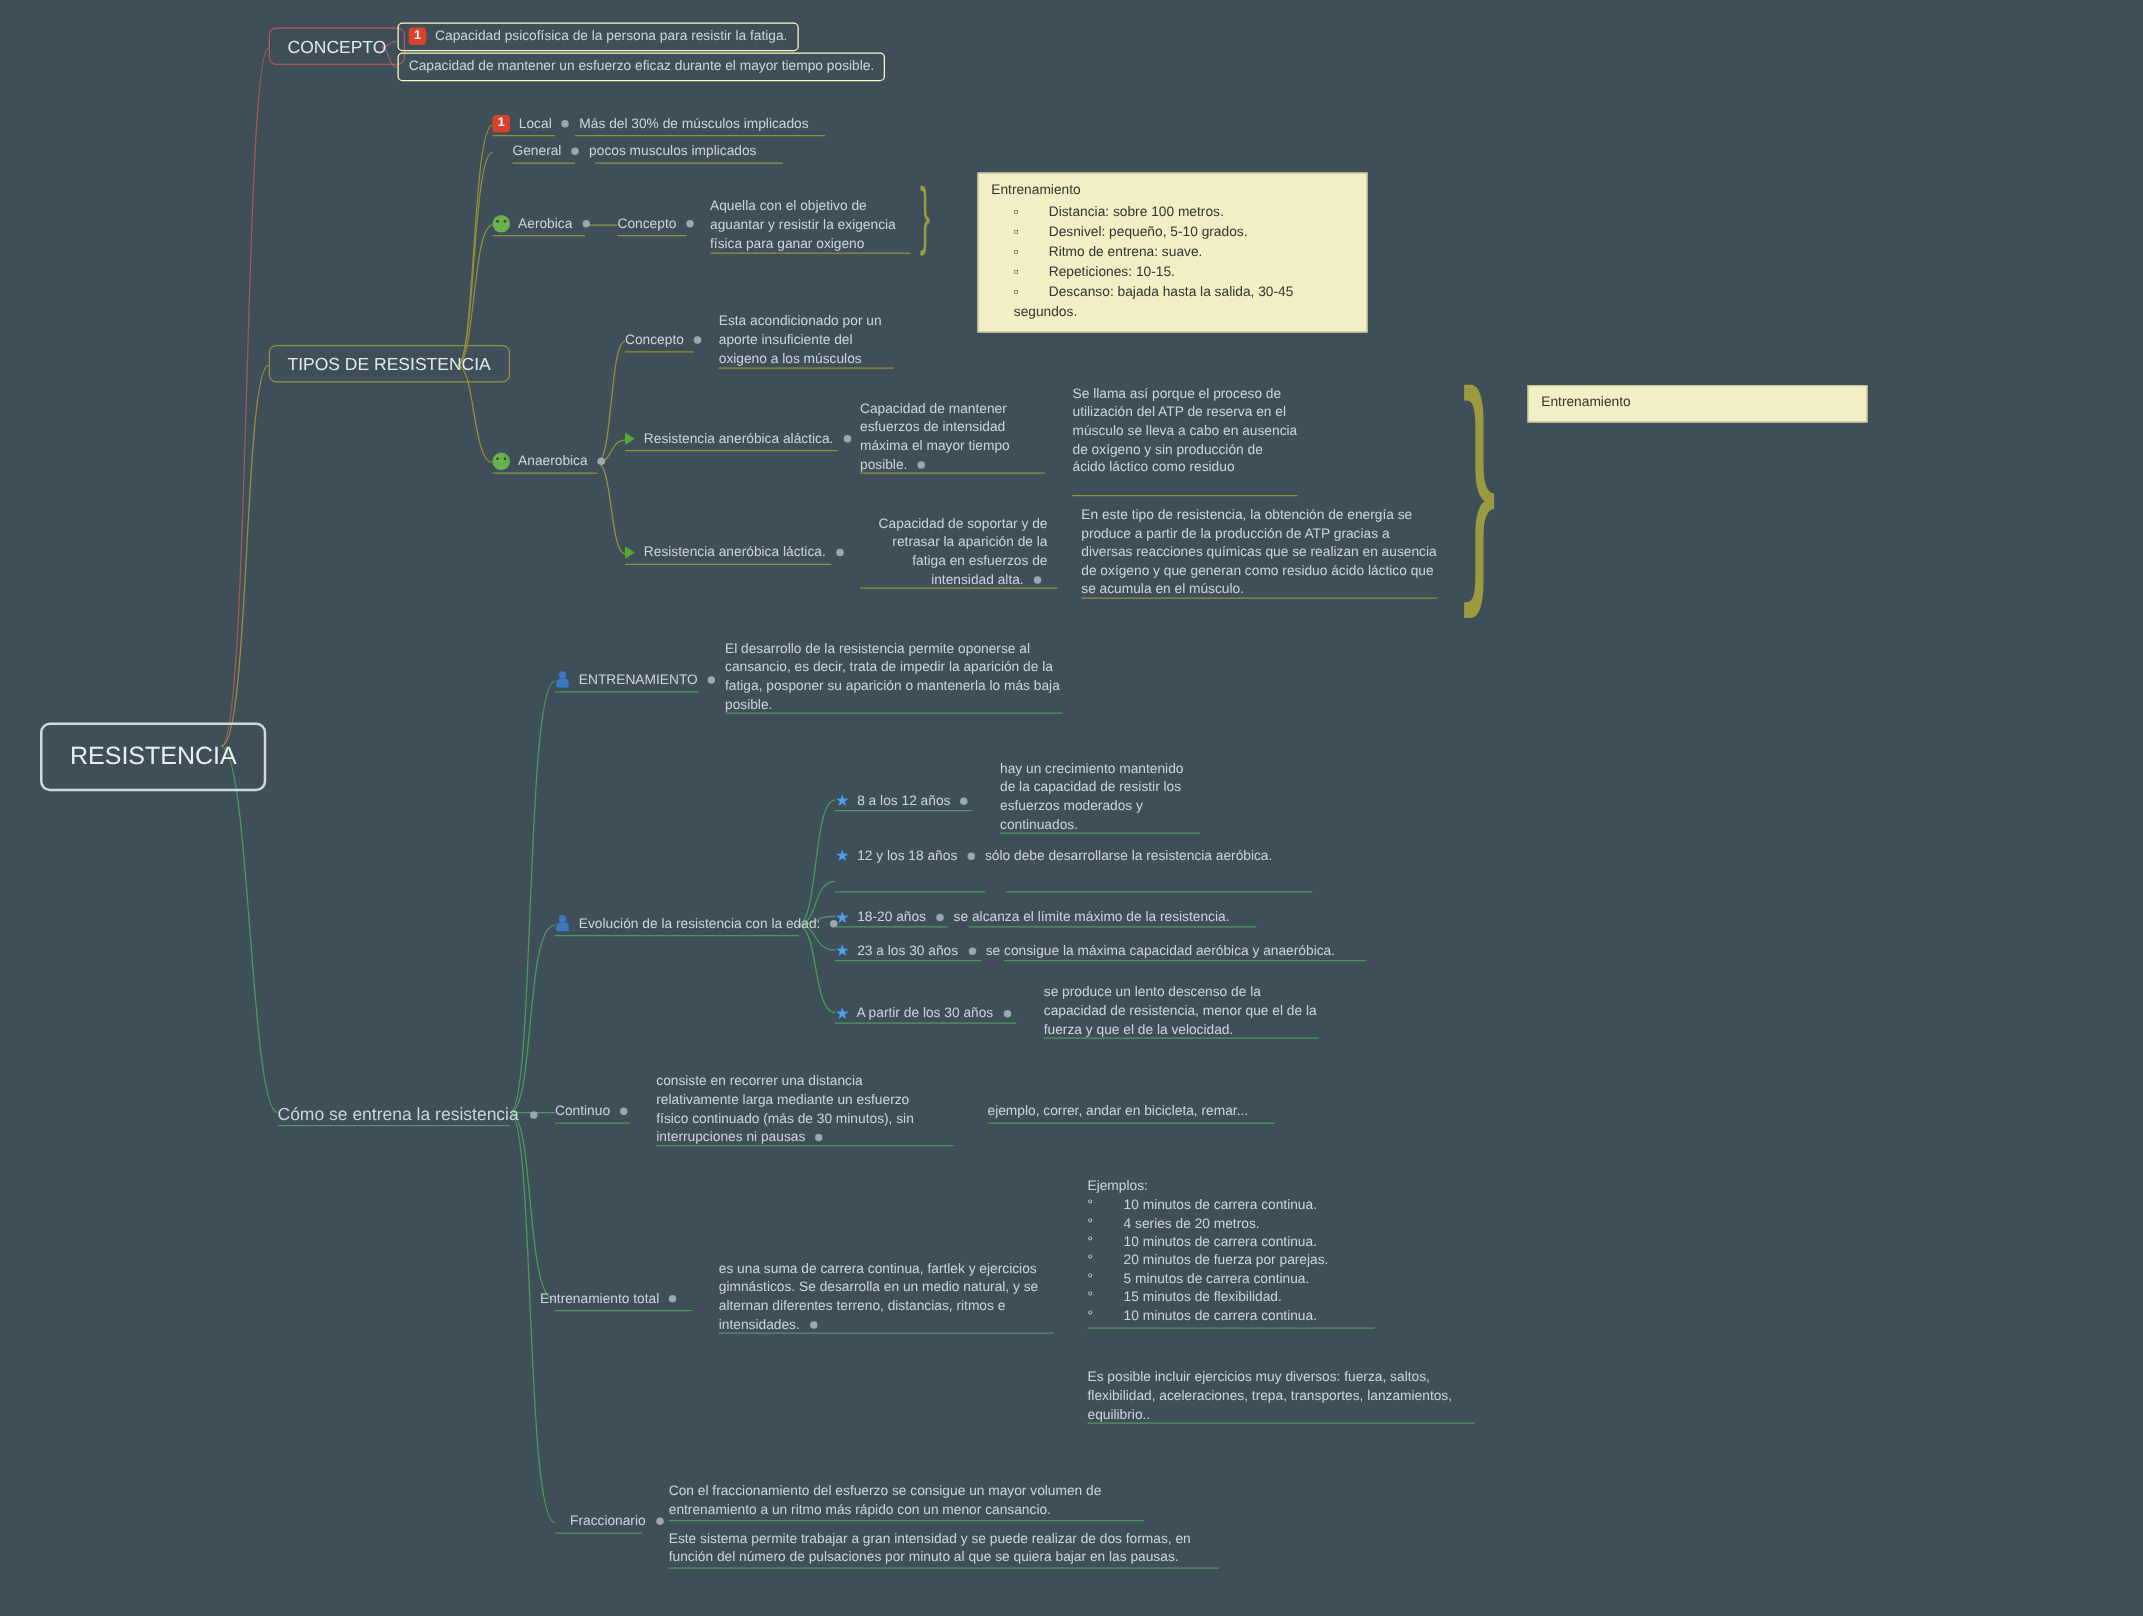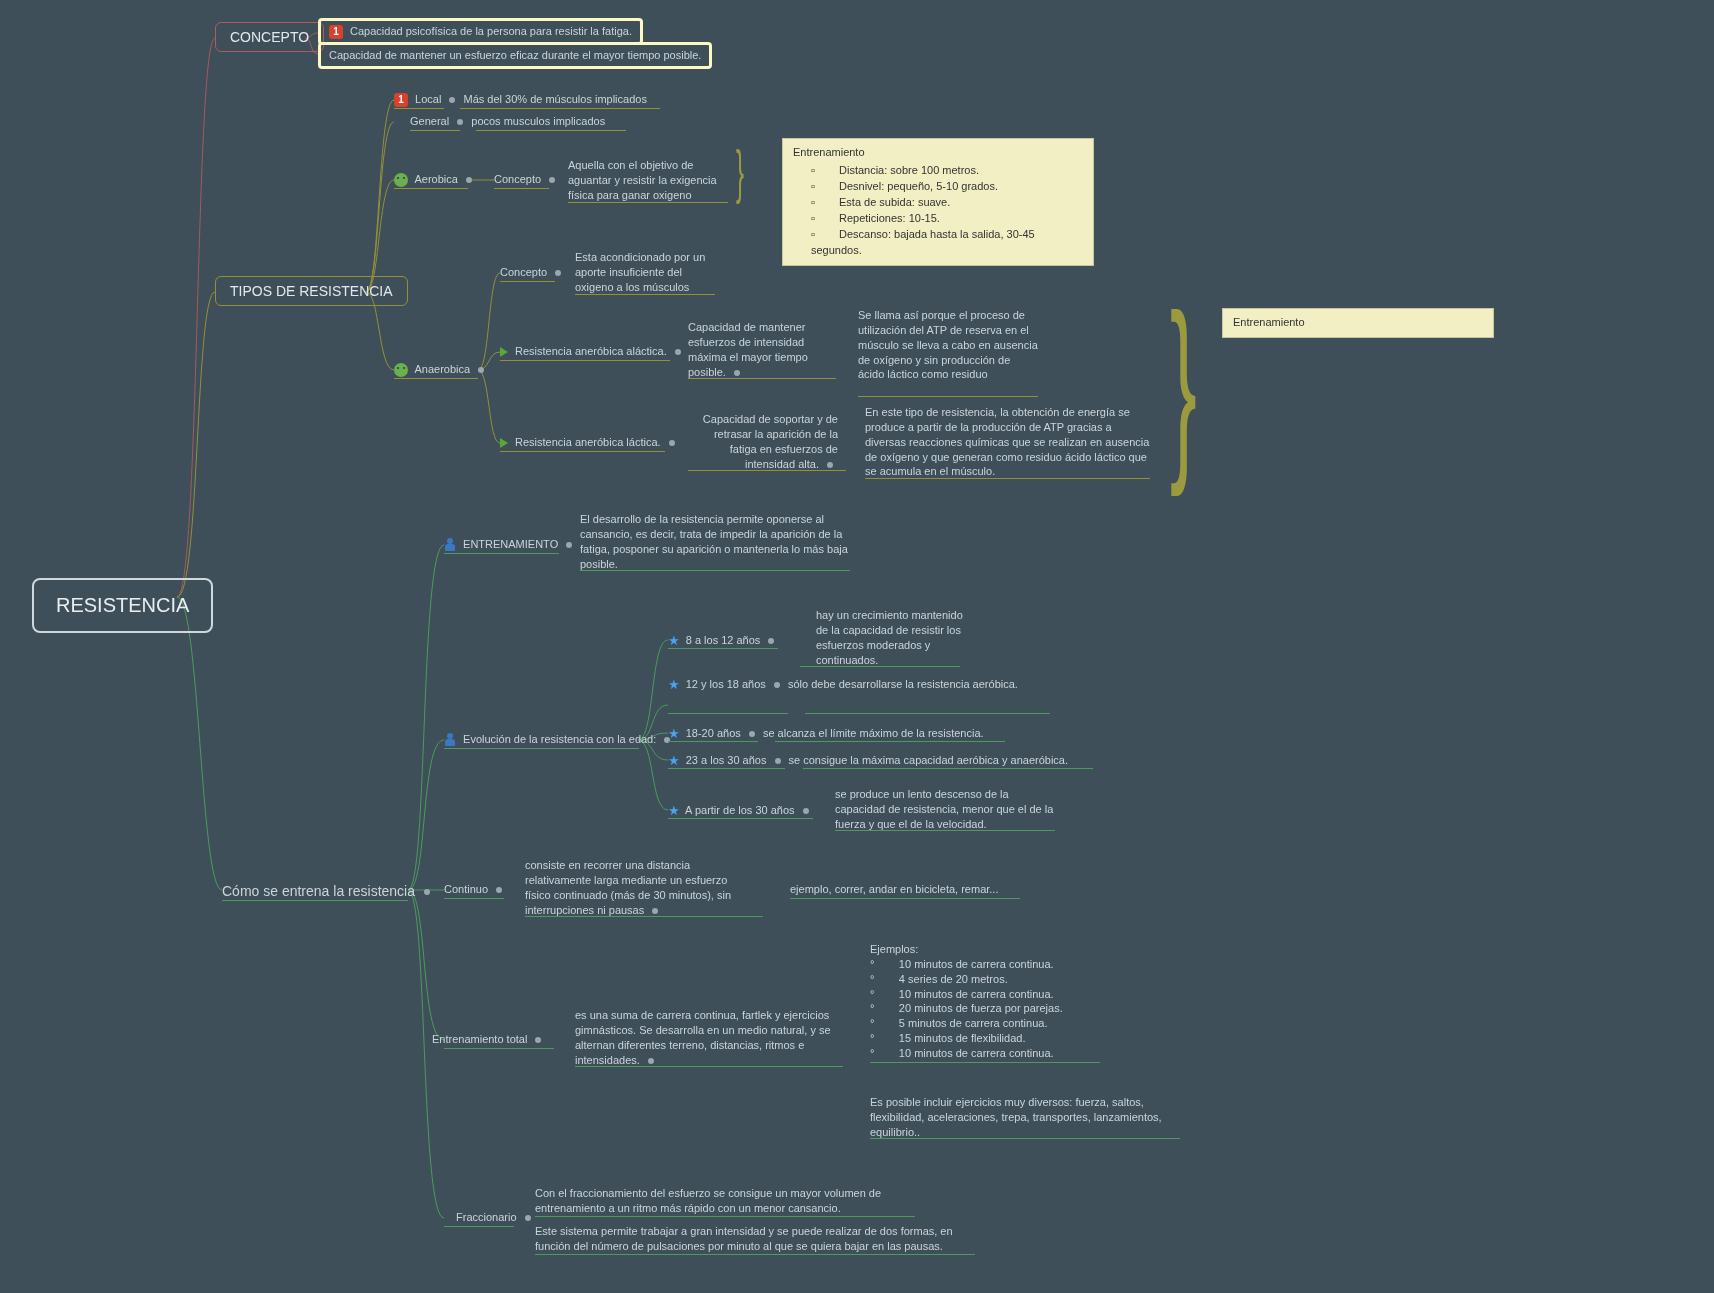--- a/index.html
+++ b/index.html
@@ -130,21 +130,21 @@
     top: 0; left: 0;
     width: 1714px; height: 1293px;
     pointer-events: none;
   }
   .underline {
     position:absolute;
     height:1px;
   }
   .u-olive { background:#949038; }
   .u-green { background:#4c9a5e; }
-  .outline-red  { border:3px solid #fef9c3; border-radius:4px; padding:3px 8px; }
+  .outline-red  { border:1px solid #fef9c3; border-radius:4px; padding:3px 8px; }
 </style>
 </head>
 <body>
 
 <svg class="connectors">
 
   <path d="M 177 597 C 200 597 195 38 215 38" stroke="#a55a5a" fill="none"></path>
 
   <path d="M 177 597 C 200 597 195 292 215 292" stroke="#949038" fill="none"></path>
 
@@ -230,21 +230,21 @@
   <span>Aquella con el objetivo de aguantar y resistir la exigencia física para ganar oxigeno</span>
 </div>
 <div class="underline u-olive" style="left:568px; top:202px; width:160px;"></div>
 
 <div class="brace" style="left:730px; top:137px;">}</div>
 <div class="note-box" style="left:782px; top:138px; width:290px;">
   <div>Entrenamiento</div>
   <ul>
     <li>Distancia: sobre 100 metros.</li>
     <li>Desnivel: pequeño, 5-10 grados.</li>
-    <li>Esta de subida: suave.</li>
+    <li>Ritmo de entrena: suave.</li>
     <li>Repeticiones: 10-15.</li>
     <li>Descanso: bajada hasta la salida, 30-45 segundos.</li>
   </ul>
 </div>
 
 <div class="sub-node" style="left:394px; top:362px;">
   <span class="emoji emoji-green"></span>
   <span>Anaerobica</span>
   <span class="dot"></span>
 </div>
@@ -320,21 +320,21 @@
   <span class="dot"></span>
 </div>
 <div class="underline u-green" style="left:444px; top:748px; width:195px;"></div>
 
 <div class="sub-node" style="left:668px; top:632px;">
   <span class="star">★</span>
   <span>8 a los 12 años</span>
   <span class="dot"></span>
 </div>
 <div class="underline u-green" style="left:668px; top:648px; width:110px;"></div>
-<div class="sub-node" style="left:800px; top:608px; width:160px;margin-left:16px;">
+<div class="sub-node" style="left:800px; top:608px; width:160px;">
   <span>hay un crecimiento mantenido de la capacidad de resistir los esfuerzos moderados y continuados.</span>
 </div>
 <div class="underline u-green" style="left:800px; top:666px; width:160px;"></div>
 
 <div class="sub-node" style="left:668px; top:676px;">
   <span class="star">★</span>
   <span>12 y los 18 años</span>
   <span class="dot"></span>
   <span>sólo debe desarrollarse la resistencia aeróbica.</span>
 </div>

